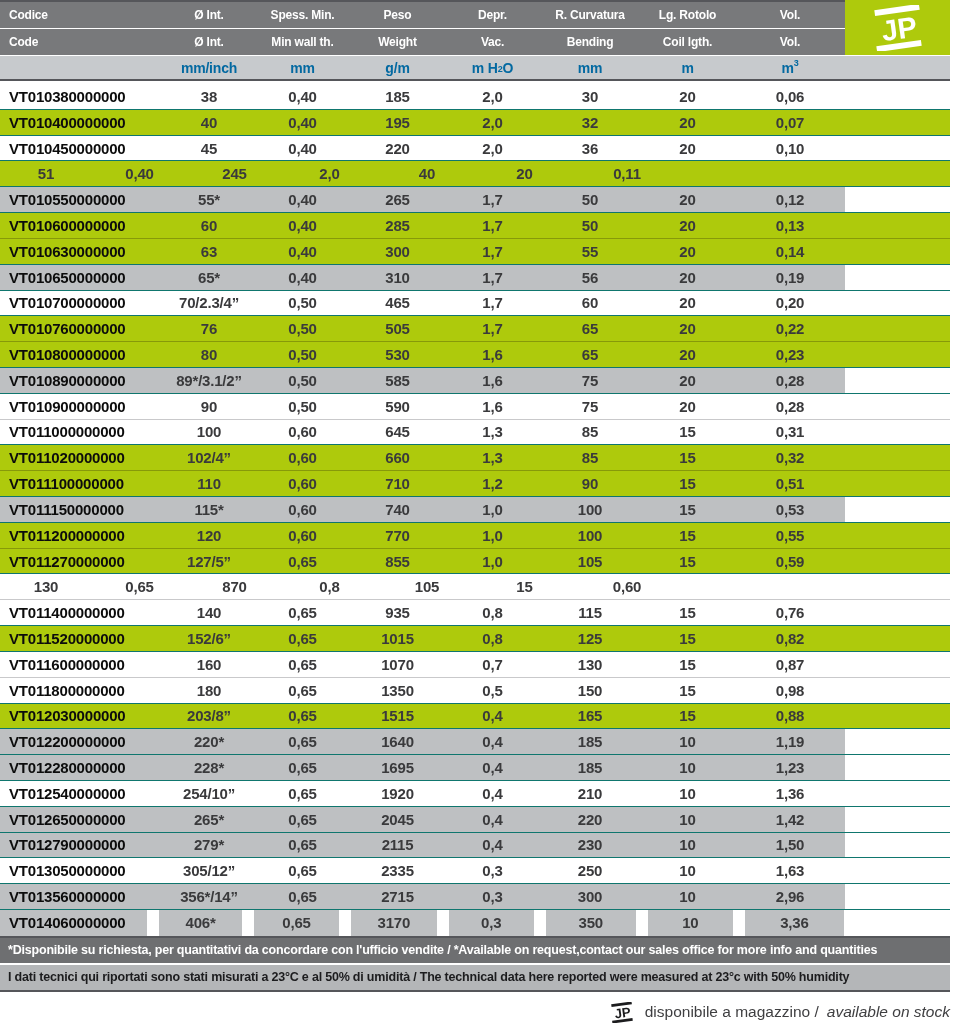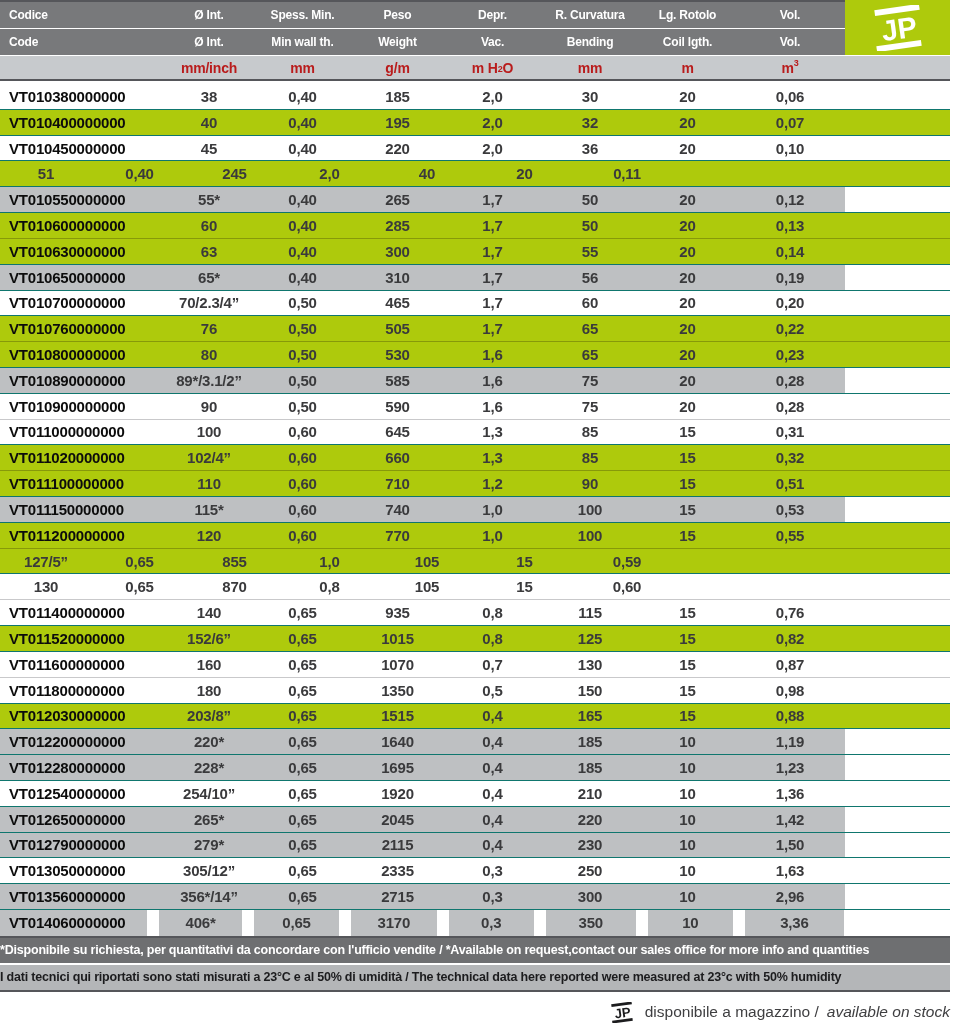--- a/index.html
+++ b/index.html
@@ -24,21 +24,21 @@
   
   .head-wrap{position:relative;height:84px;width:950px;}
   .top-line{position:absolute;left:0;top:0;width:845px;height:2px;background:var(--dark-line);}
   .hrow{position:absolute;left:0;width:845px;height:26px;background:var(--header-gray);
         display:flex;align-items:center;color:#fff;font-weight:700;font-size:12px;letter-spacing:-0.2px;}
   .hrow-it{top:2px;}
   .hrow-en{top:29px;}
   .logo-box{position:absolute;left:845px;top:0;width:105px;height:55px;background:var(--green);
             display:flex;align-items:center;justify-content:center;}
   .units-row{position:absolute;left:0;top:56px;width:950px;height:23px;background:var(--units-gray);
-             display:flex;align-items:center;color:#b91c1c;font-weight:700;font-size:14px;letter-spacing:-0.2px;}
+             display:flex;align-items:center;color:#0369a1;font-weight:700;font-size:14px;letter-spacing:-0.2px;}
   .units-line{position:absolute;left:0;top:79px;width:950px;height:2px;background:var(--dark-line);}
   .units-row sub{font-size:9px;position:relative;top:2px;}
   .units-row sup{font-size:9px;position:relative;top:-4px;}
 
   
   .cell{display:flex;align-items:center;justify-content:center;height:100%;line-height:1;}
   .col0{width:163px;justify-content:flex-start;padding-left:9px;}
   .col1{width:92px;}
   .col2{width:95px;}
   .col3{width:95px;}
@@ -56,21 +56,21 @@
   .row.sep-gray{border-bottom-color:#c9c9cb;}
   .row .cell{font-size:15px;font-weight:700;color:#3a3a3c;letter-spacing:-0.2px;}
   .row .cell.col0{color:#0c0c0c;}
   .bg-green{background:var(--green);}
   .bg-gray .cell{background:var(--row-gray);}
   .bg-gray .cell.col8{background:transparent;}
 
   
   .bottom-line{width:950px;height:2px;background:var(--dark-line);}
   .note{width:950px;height:25px;display:flex;align-items:center;
-        font-weight:700;font-size:12.5px;letter-spacing:-0.2px;}
+        font-weight:700;font-size:12.5px;letter-spacing:-0.2px;padding-left:8px;}
   .note-dark{background:var(--note-dark);color:#fff;margin-top:0;}
   .note-light{background:var(--note-light);color:#1c1c1e;margin-top:2px;border-bottom:2px solid var(--dark-line);height:27px;}
 
   
   .legend{width:950px;margin-top:10px;display:flex;justify-content:flex-end;align-items:center;
           font-size:15.5px;color:#3f3f41;gap:8px;}
   .legend .it{font-style:italic;}
 
   .jp-big{width:66px;height:46px;color:#fff;}
   .jp-small{width:30px;height:21px;color:#1c1c1e;}
@@ -334,20 +334,21 @@
           <div class="cell col1">120</div>
           <div class="cell col2">0,60</div>
           <div class="cell col3">770</div>
           <div class="cell col4">1,0</div>
           <div class="cell col5">100</div>
           <div class="cell col6">15</div>
           <div class="cell col7">0,55</div>
           <div class="cell col8"></div>
         </div>
         <div class="row bg-green">
+          <div class="cell col0">VT011270000000</div>
           <div class="cell col1">127/5”</div>
           <div class="cell col2">0,65</div>
           <div class="cell col3">855</div>
           <div class="cell col4">1,0</div>
           <div class="cell col5">105</div>
           <div class="cell col6">15</div>
           <div class="cell col7">0,59</div>
           <div class="cell col8"></div>
         </div>
         <div class="row bg-white sep-gray">

